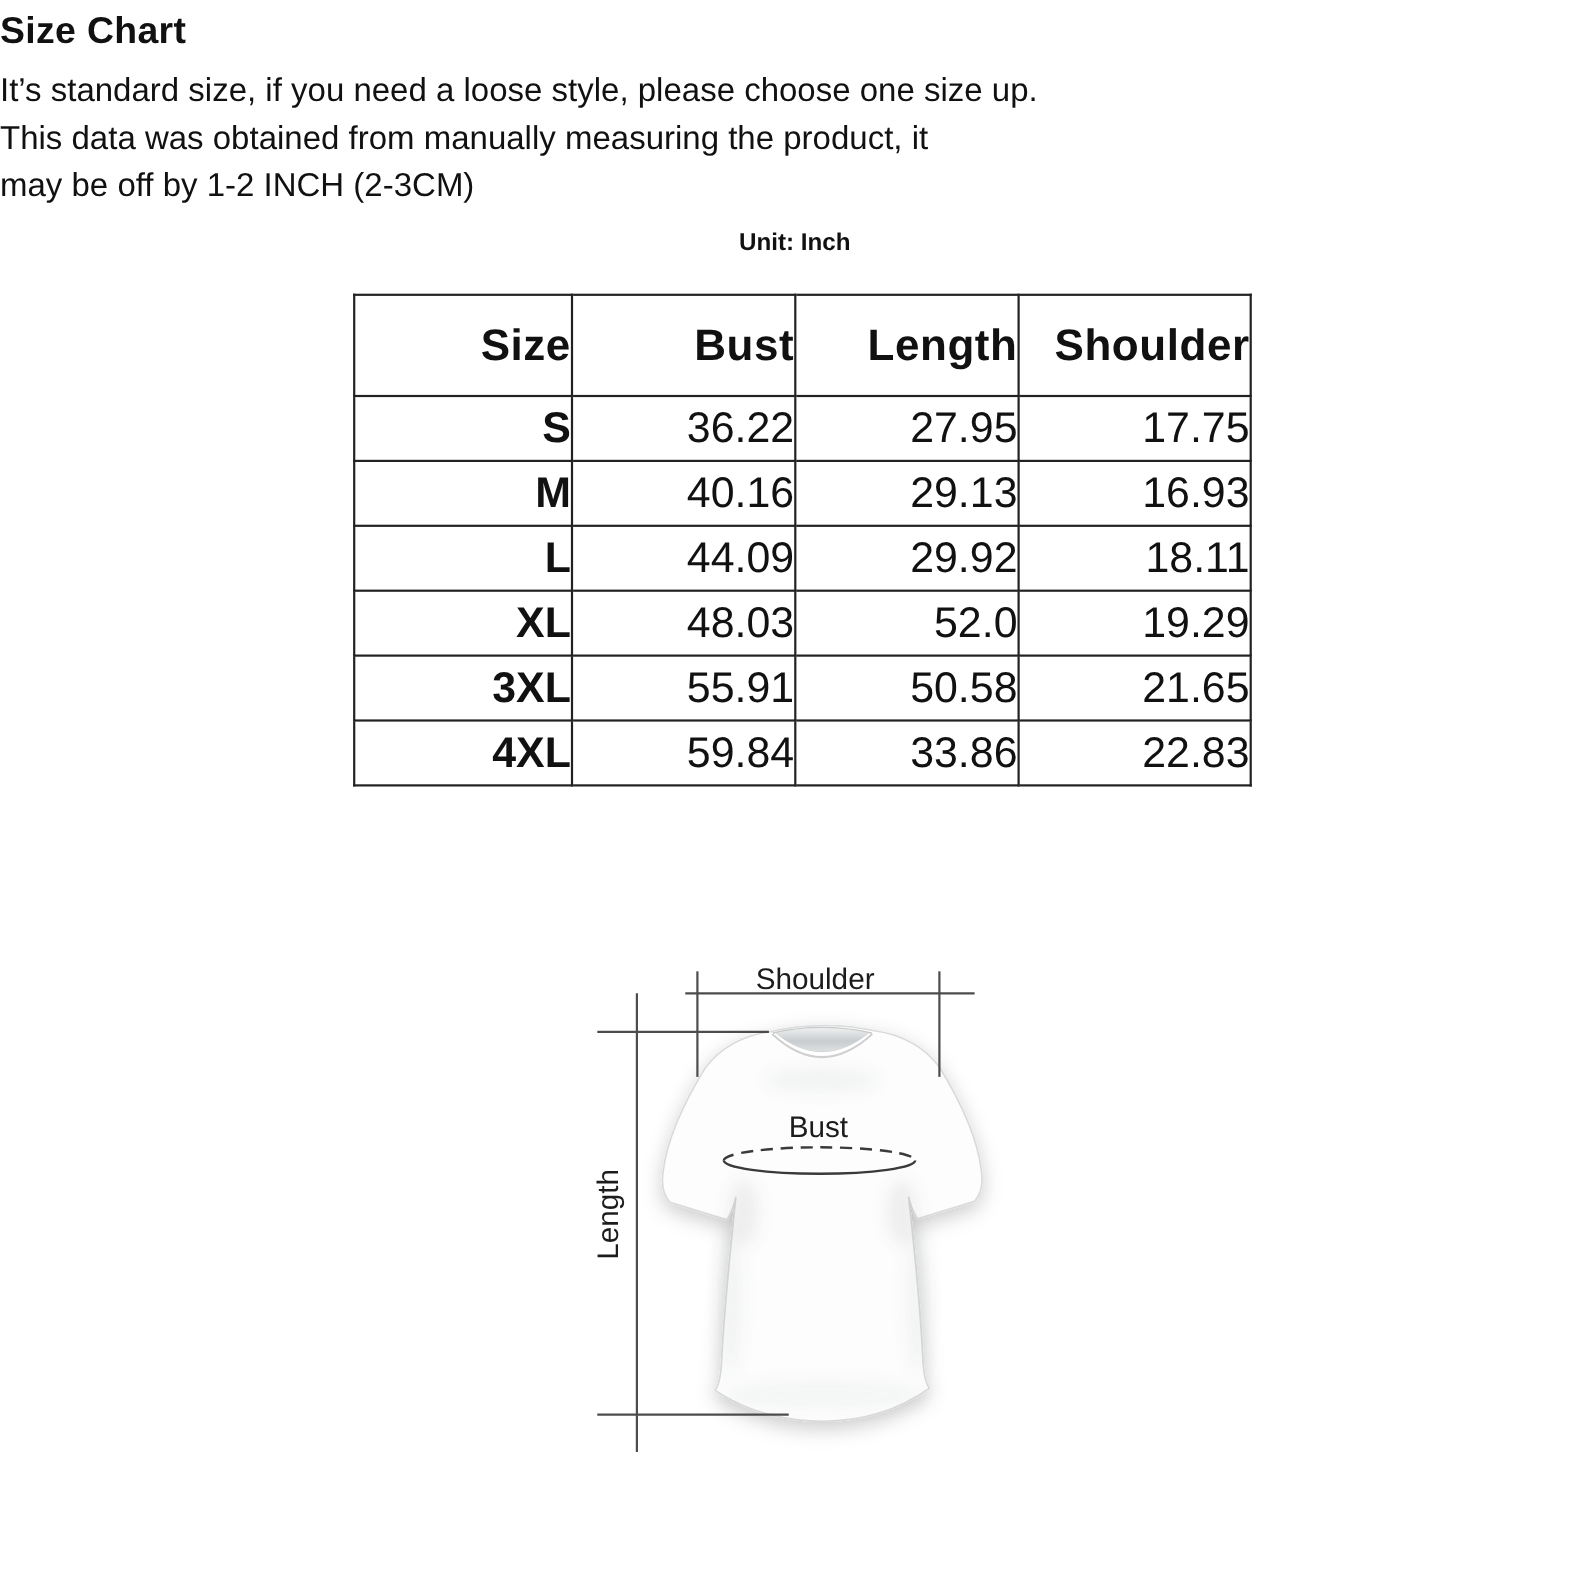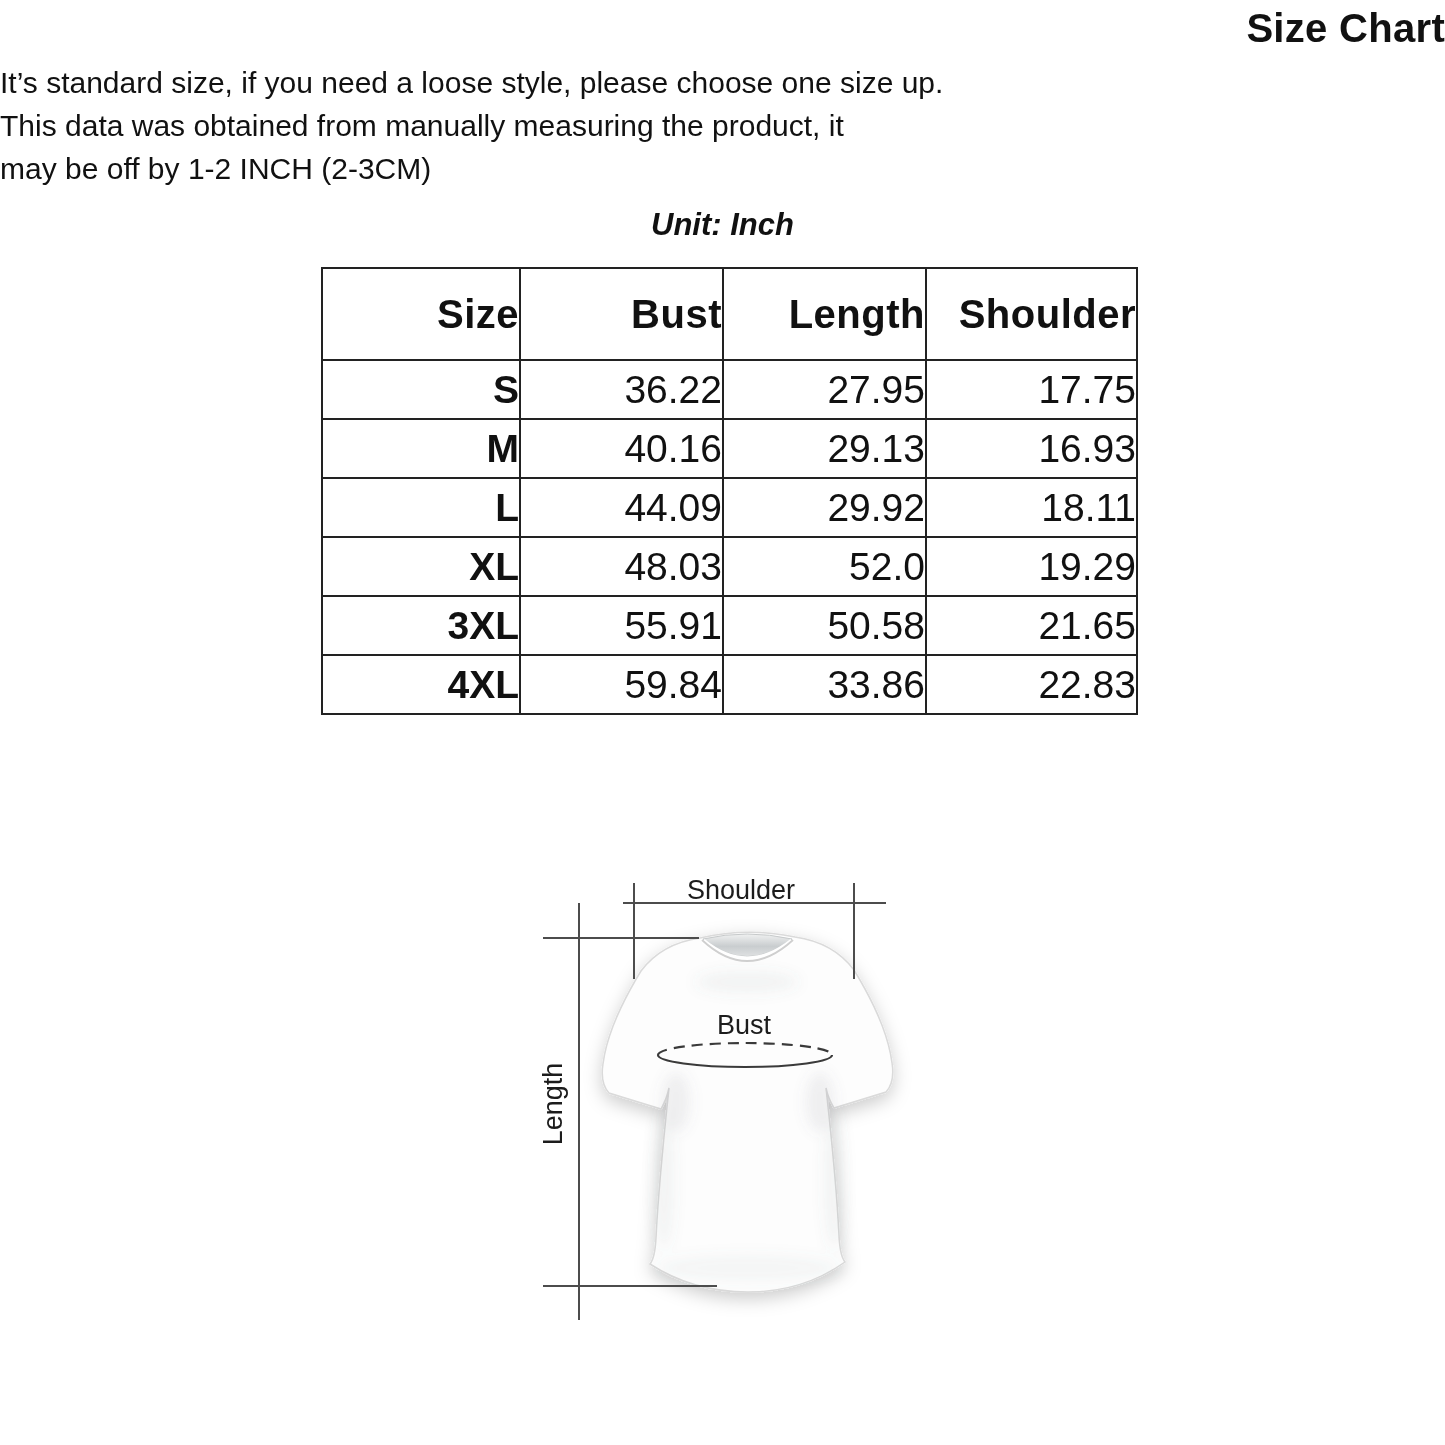--- a/index.html
+++ b/index.html
@@ -6,31 +6,31 @@
   .canvas{
     position:relative;
     width:1445px;height:1445px;
     background:#ffffff;
     font-family:"Liberation Sans", sans-serif;
     color:var(--text,#111);
     overflow:hidden;
   }
   .page-title{
     position:absolute;top:8px;left:0;width:100%;
-    text-align:right;font-size:40px;font-weight:bold;line-height:40px;
+    text-align:left;font-size:34px;font-weight:bold;line-height:40px;
     letter-spacing:.3px;
   }
   .intro{
     position:absolute;top:61px;left:0;width:100%;
     text-align:left;font-size:30px;line-height:43px;
     white-space:nowrap;
   }
   .unit-label{
     position:absolute;top:207px;left:0;width:100%;
-    text-align:center;font-size:31px;font-weight:bold;font-style:italic;
+    text-align:center;font-size:22px;font-weight:bold;
   }
   table.size-table{
     position:absolute;top:267px;left:321px;
     border-collapse:collapse;
     table-layout:fixed;
   }
   .size-table th,.size-table td{
     border:2px solid var(--table-border,#222);
     text-align:right;vertical-align:middle;
     padding:0 0 0 6px;

